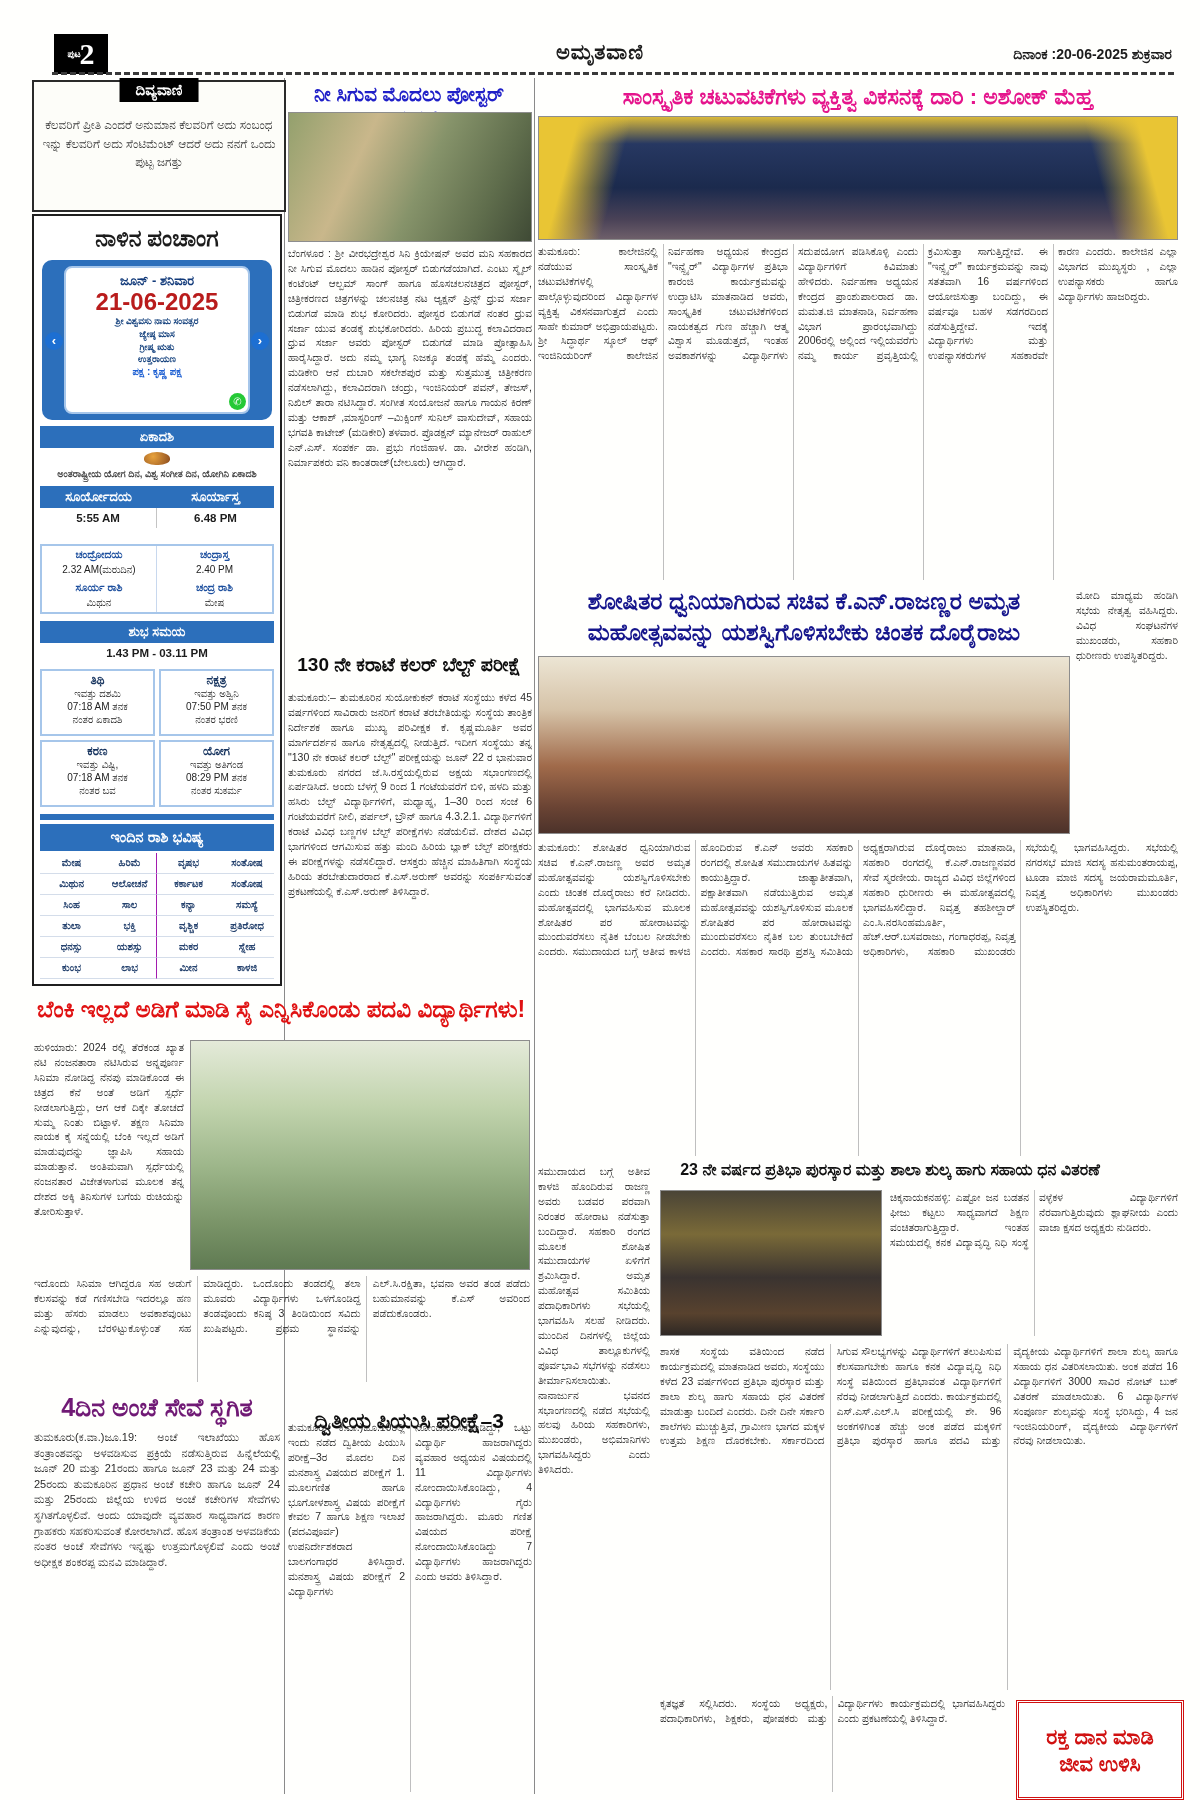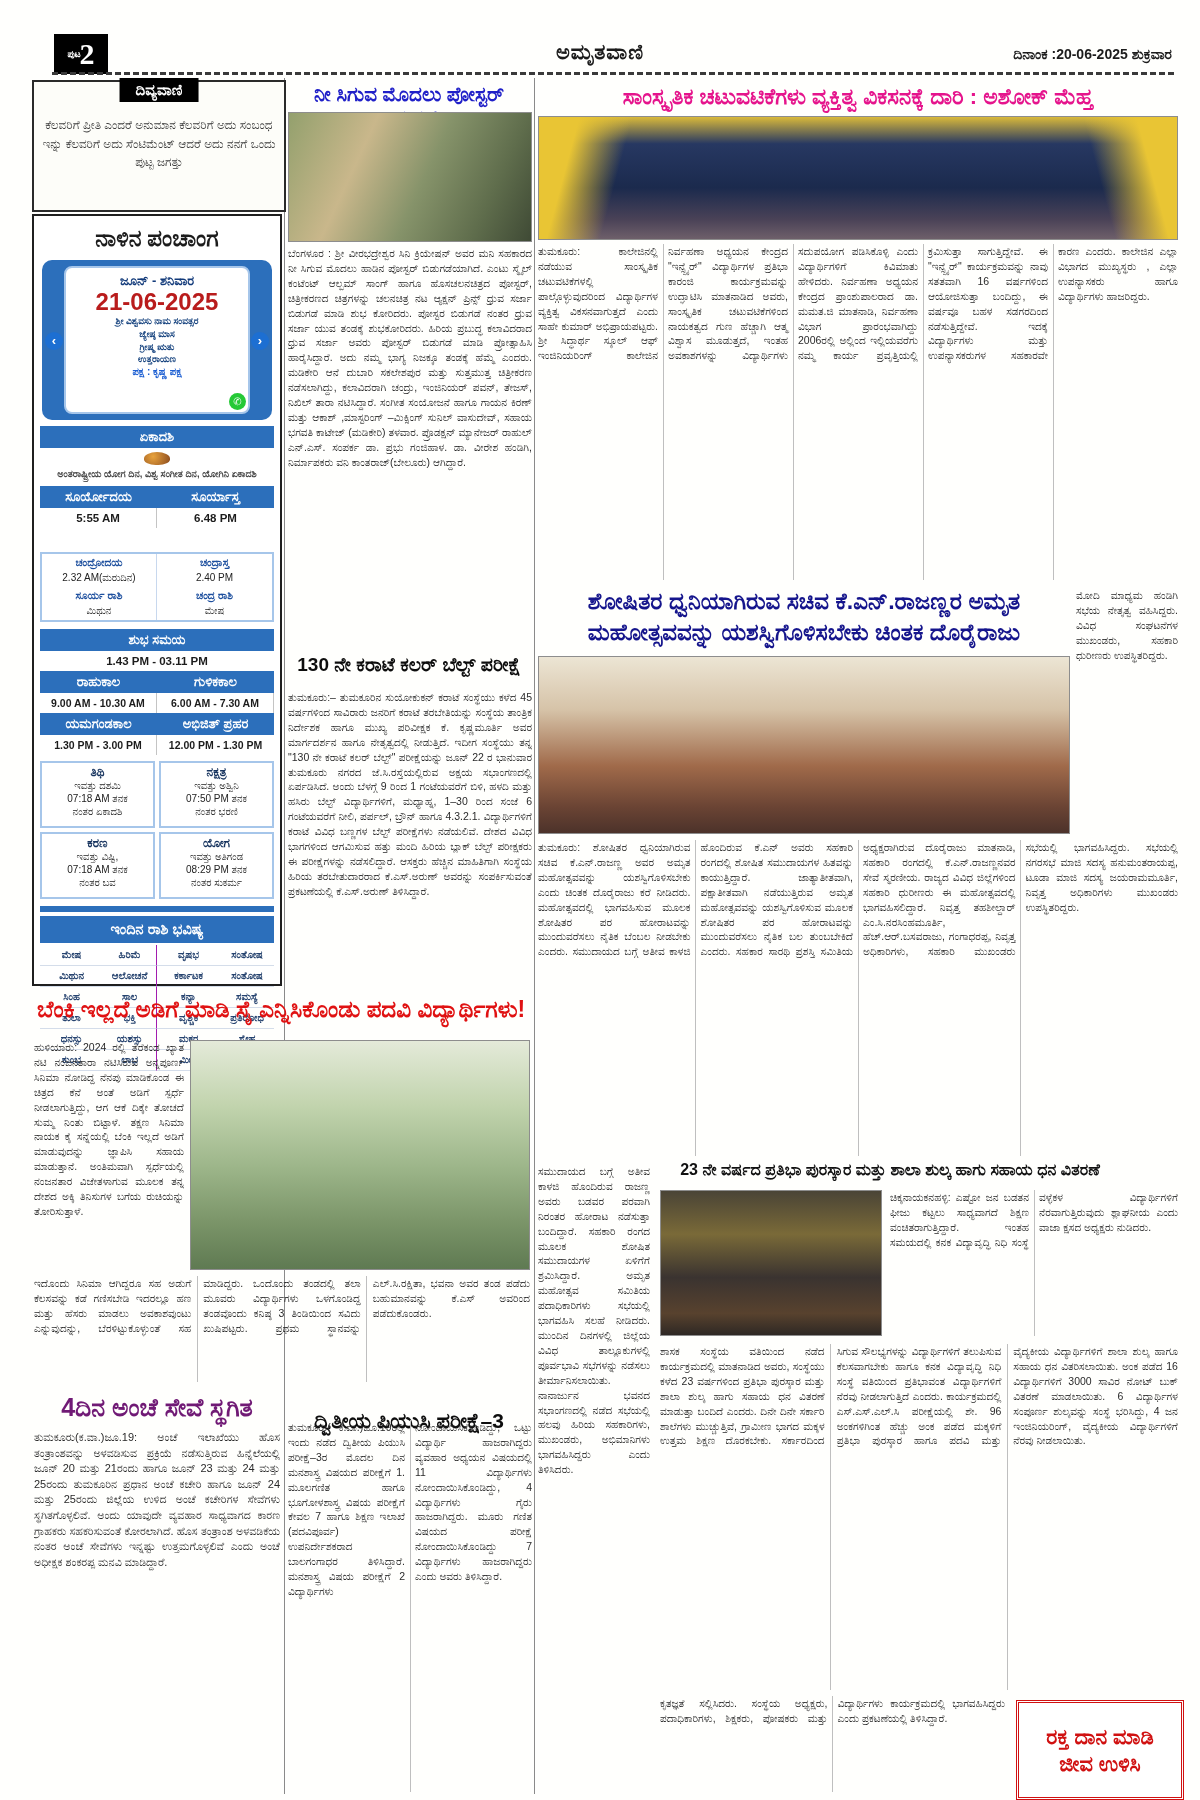--- a/index.html
+++ b/index.html
@@ -39,21 +39,21 @@
       color:#fff;font-size:10px;line-height:17px;text-align:center;}
   .bluebar{background:#2c6fbb;color:#fff;font-weight:bold;text-align:center;font-size:13px;
            padding:3px 0;margin-top:6px;}
   .foodicon{width:26px;height:13px;margin:4px auto 2px;border-radius:50% 50% 45% 45%;
             background:radial-gradient(circle at 35% 35%,#e8a23c,#8a4a1e);}
   .special{font-size:9.5px;font-weight:bold;color:#444;text-align:center;line-height:1.4;padding:0 4px;}
   .grid2{display:grid;grid-template-columns:1fr 1fr;}
   .th{background:#2c6fbb;color:#fff;font-size:13px;font-weight:bold;text-align:center;padding:3px 0;}
   .tv{font-size:11.5px;font-weight:bold;text-align:center;padding:4px 0;border-right:1px solid #c4c4c4;}
   .tv:last-child{border-right:none;}
-  .moonbox{border:2px solid #a6c6ea;margin-top:24px;}
+  .moonbox{border:2px solid #a6c6ea;margin-top:16px;}
   .mh{font-size:10.5px;font-weight:bold;color:#1d4f9e;text-align:center;padding:2px 0;border-right:1px solid #c8d8ee;}
   .mv{font-size:10px;text-align:center;padding:1px 0 3px;border-right:1px solid #c8d8ee;color:#222;}
   .mh:nth-child(even),.mv:nth-child(even){border-right:none;}
   .cellgrid{display:grid;grid-template-columns:1fr 1fr;gap:4px;margin-top:6px;}
   .pcell{border:2px solid #a6c6ea;text-align:center;padding:2px 0 3px;overflow:hidden;height:58px;}
   .pcell .ct{font-size:12px;font-weight:bold;color:#16335e;}
   .pcell .cl{font-size:10px;color:#222;line-height:1.3;}
   .rstrip{height:6px;background:#2c6fbb;margin-top:7px;}
   .rtitle{background:#2c6fbb;color:#fff;text-align:center;font-size:14.5px;font-weight:bold;padding:5px 0;margin-top:4px;}
   .rashi{display:grid;grid-template-columns:27% 23% 27% 23%;margin-top:2px;}
@@ -146,30 +146,20 @@
       <div class="mv">2.40 PM</div>
       <div class="mh">ಸೂರ್ಯ ರಾಶಿ</div>
       <div class="mh">ಚಂದ್ರ ರಾಶಿ</div>
       <div class="mv">ಮಿಥುನ</div>
       <div class="mv">ಮೇಷ</div>
     </div>
 
     <div class="bluebar" style="margin-top:7px;">ಶುಭ ಸಮಯ</div>
     <div class="tv" style="border:none;">1.43 PM - 03.11 PM</div>
 
-    <div class="grid2">
-      <div class="th">ರಾಹುಕಾಲ</div>
-      <div class="th">ಗುಳಿಕಕಾಲ</div>
-      <div class="tv" style="font-size:10.5px;">9.00 AM - 10.30 AM</div>
-      <div class="tv" style="font-size:10.5px;">6.00 AM - 7.30 AM</div>
-      <div class="th">ಯಮಗಂಡಕಾಲ</div>
-      <div class="th">ಅಭಿಜಿತ್ ಪ್ರಹರ</div>
-      <div class="tv" style="font-size:10.5px;">1.30 PM - 3.00 PM</div>
-      <div class="tv" style="font-size:10.5px;">12.00 PM - 1.30 PM</div>
-    </div>
 
     <div class="cellgrid">
       <div class="pcell">
         <div class="ct">ತಿಥಿ</div>
         <div class="cl">ಇವತ್ತು ದಶಮಿ</div>
         <div class="cl">07:18 AM ತನಕ</div>
         <div class="cl">ನಂತರ ಏಕಾದಶಿ</div>
       </div>
       <div class="pcell">
         <div class="ct">ನಕ್ಷತ್ರ</div>

